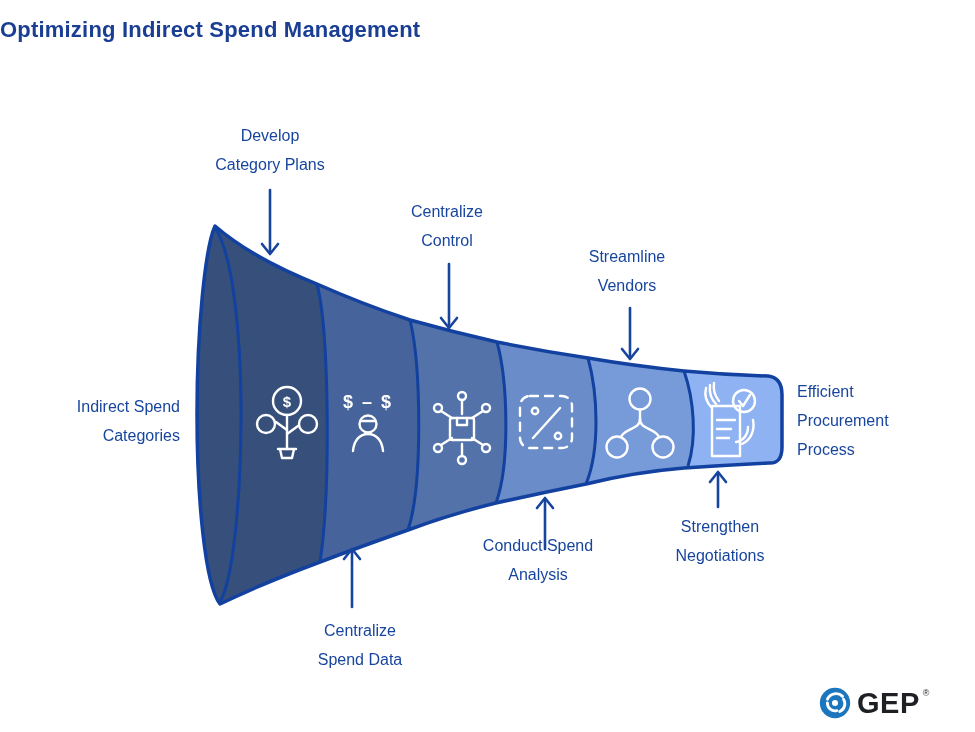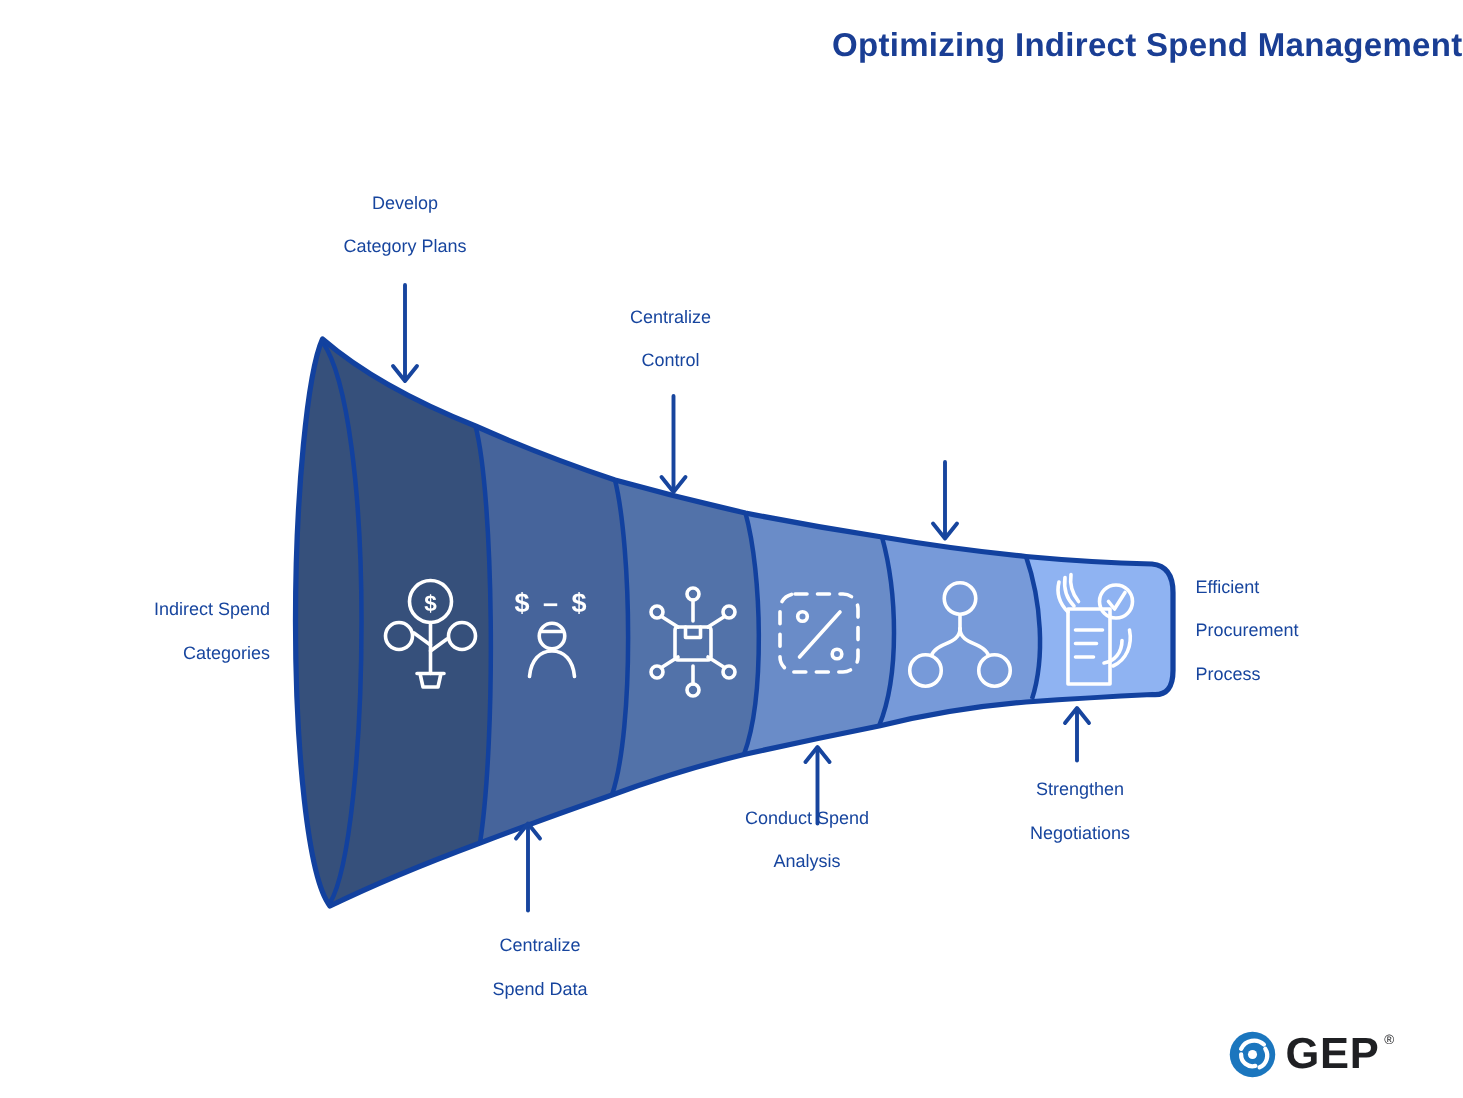--- a/index.html
+++ b/index.html
@@ -2,25 +2,25 @@
 <html><head>
 <meta charset="utf-8">
 <style>
   html,body{margin:0;padding:0;background:#fff;}
   #canvas{
     position:relative;width:975px;height:732px;background:#ffffff;overflow:hidden;
     font-family:"Liberation Sans", sans-serif;
     --title-color:#1A3E94;--label-color:#17459E;--outline-color:#12419F;--icon-color:#ffffff;
   }
   .page-title{
-    position:absolute;left:0;top:17px;width:975px;text-align:right;
+    position:absolute;left:0;top:17px;width:975px;text-align:left;
     font-size:22px;font-weight:700;color:var(--title-color);letter-spacing:.2px;
   }
   .lbl{
-    position:absolute;font-size:12px;line-height:29px;font-weight:500;
+    position:absolute;font-size:16px;line-height:29px;font-weight:500;
     color:var(--label-color);white-space:pre-line;text-align:center;
   }
   .lbl.left-align{text-align:left}
   .lbl.right-align{text-align:right}
   svg .seg-stroke{fill:none;stroke:var(--outline-color);stroke-width:3;}
   svg .horn-outline{fill:none;stroke:var(--outline-color);stroke-width:3.5;stroke-linejoin:round;}
   svg .arrow{stroke:var(--label-color);stroke-width:2.6;fill:none;stroke-linecap:round;stroke-linejoin:round;}
   svg .ic{stroke:var(--icon-color);stroke-width:2.4;fill:none;stroke-linecap:round;stroke-linejoin:round;}
   svg .ic-txt{fill:var(--icon-color);font-family:"Liberation Sans",sans-serif;font-weight:700;}
   .logo{position:absolute;left:817px;top:684px;display:flex;align-items:center;gap:4px;}
@@ -148,20 +148,22 @@
         <path class="arrow" d="M718,507 L718,474"></path>
           <path class="arrow" d="M710,482 L718,472 L726,482"></path>
       </g>
     </g>
   </svg>
 
   <div class="lbl" style="left:150px;top:121px;width:240px;">Develop
 Category Plans</div>
   <div class="lbl" style="left:347px;top:197px;width:200px;">Centralize
 Control</div>
+  <div class="lbl" style="left:527px;top:242px;width:200px;">Streamline
+Vendors</div>
   <div class="lbl" style="left:260px;top:616px;width:200px;">Centralize
 Spend Data</div>
   <div class="lbl" style="left:428px;top:531px;width:220px;">Conduct Spend
 Analysis</div>
   <div class="lbl" style="left:610px;top:512px;width:220px;">Strengthen
 Negotiations</div>
 
   <div class="lbl right-align" style="left:10px;top:392px;width:170px;">Indirect Spend
 Categories</div>
   <div class="lbl left-align" style="left:797px;top:377px;width:180px;">Efficient

